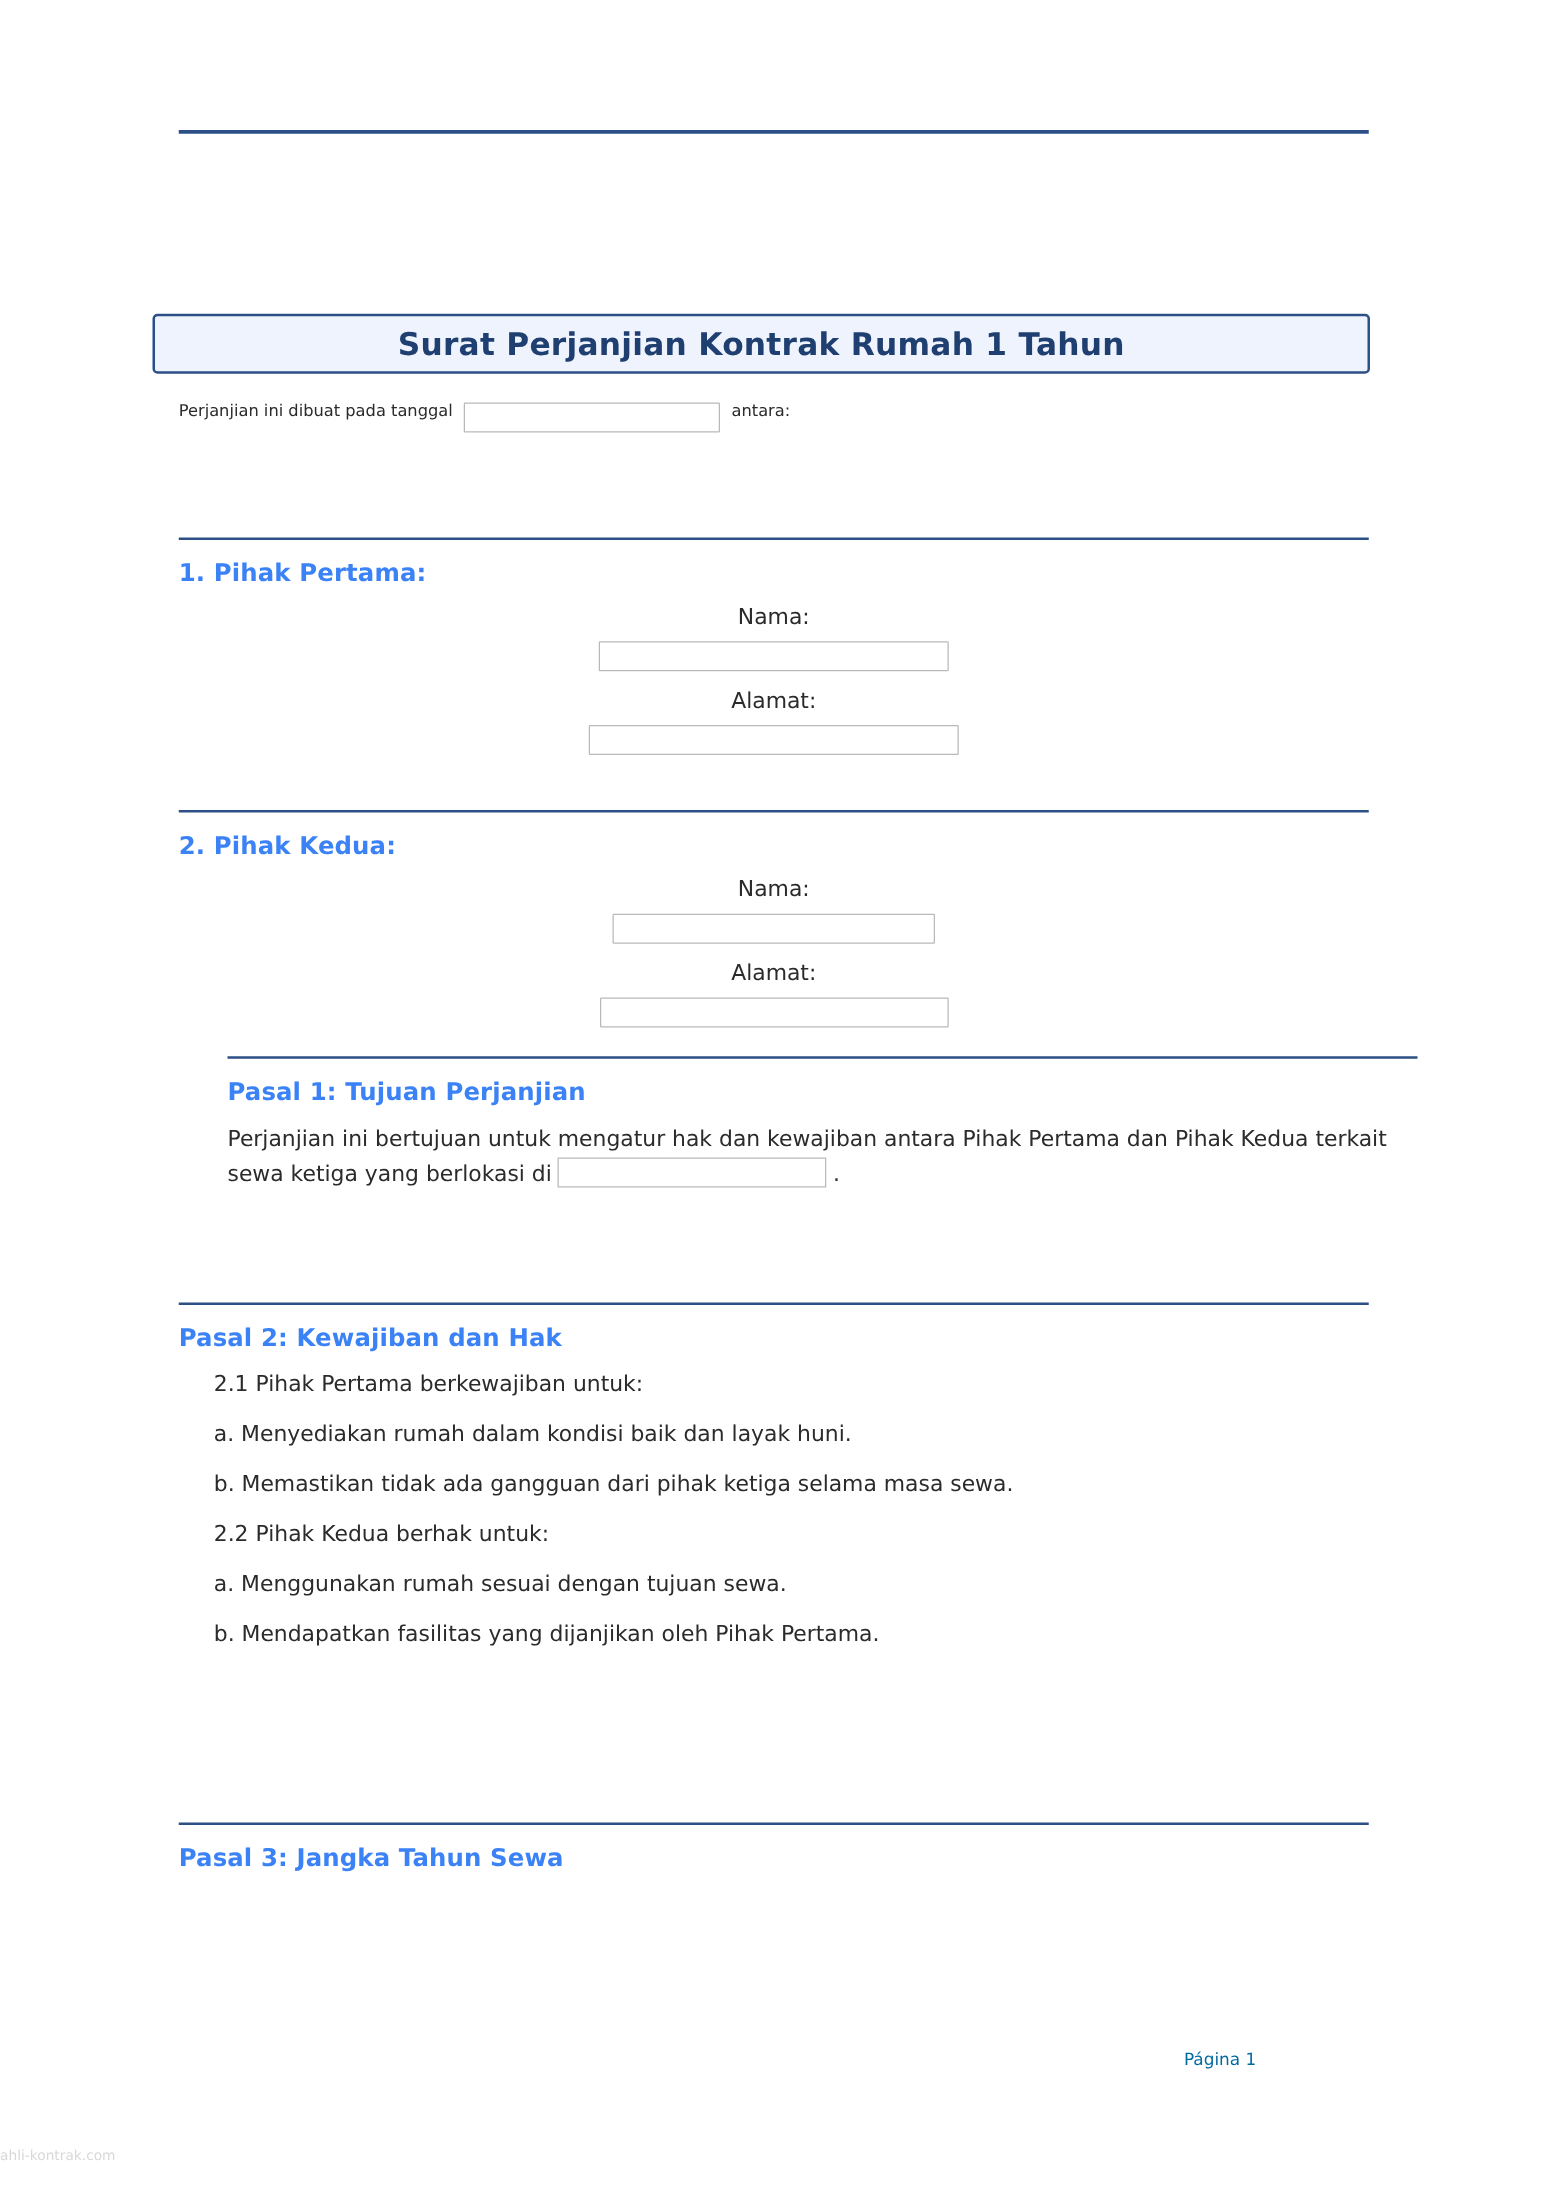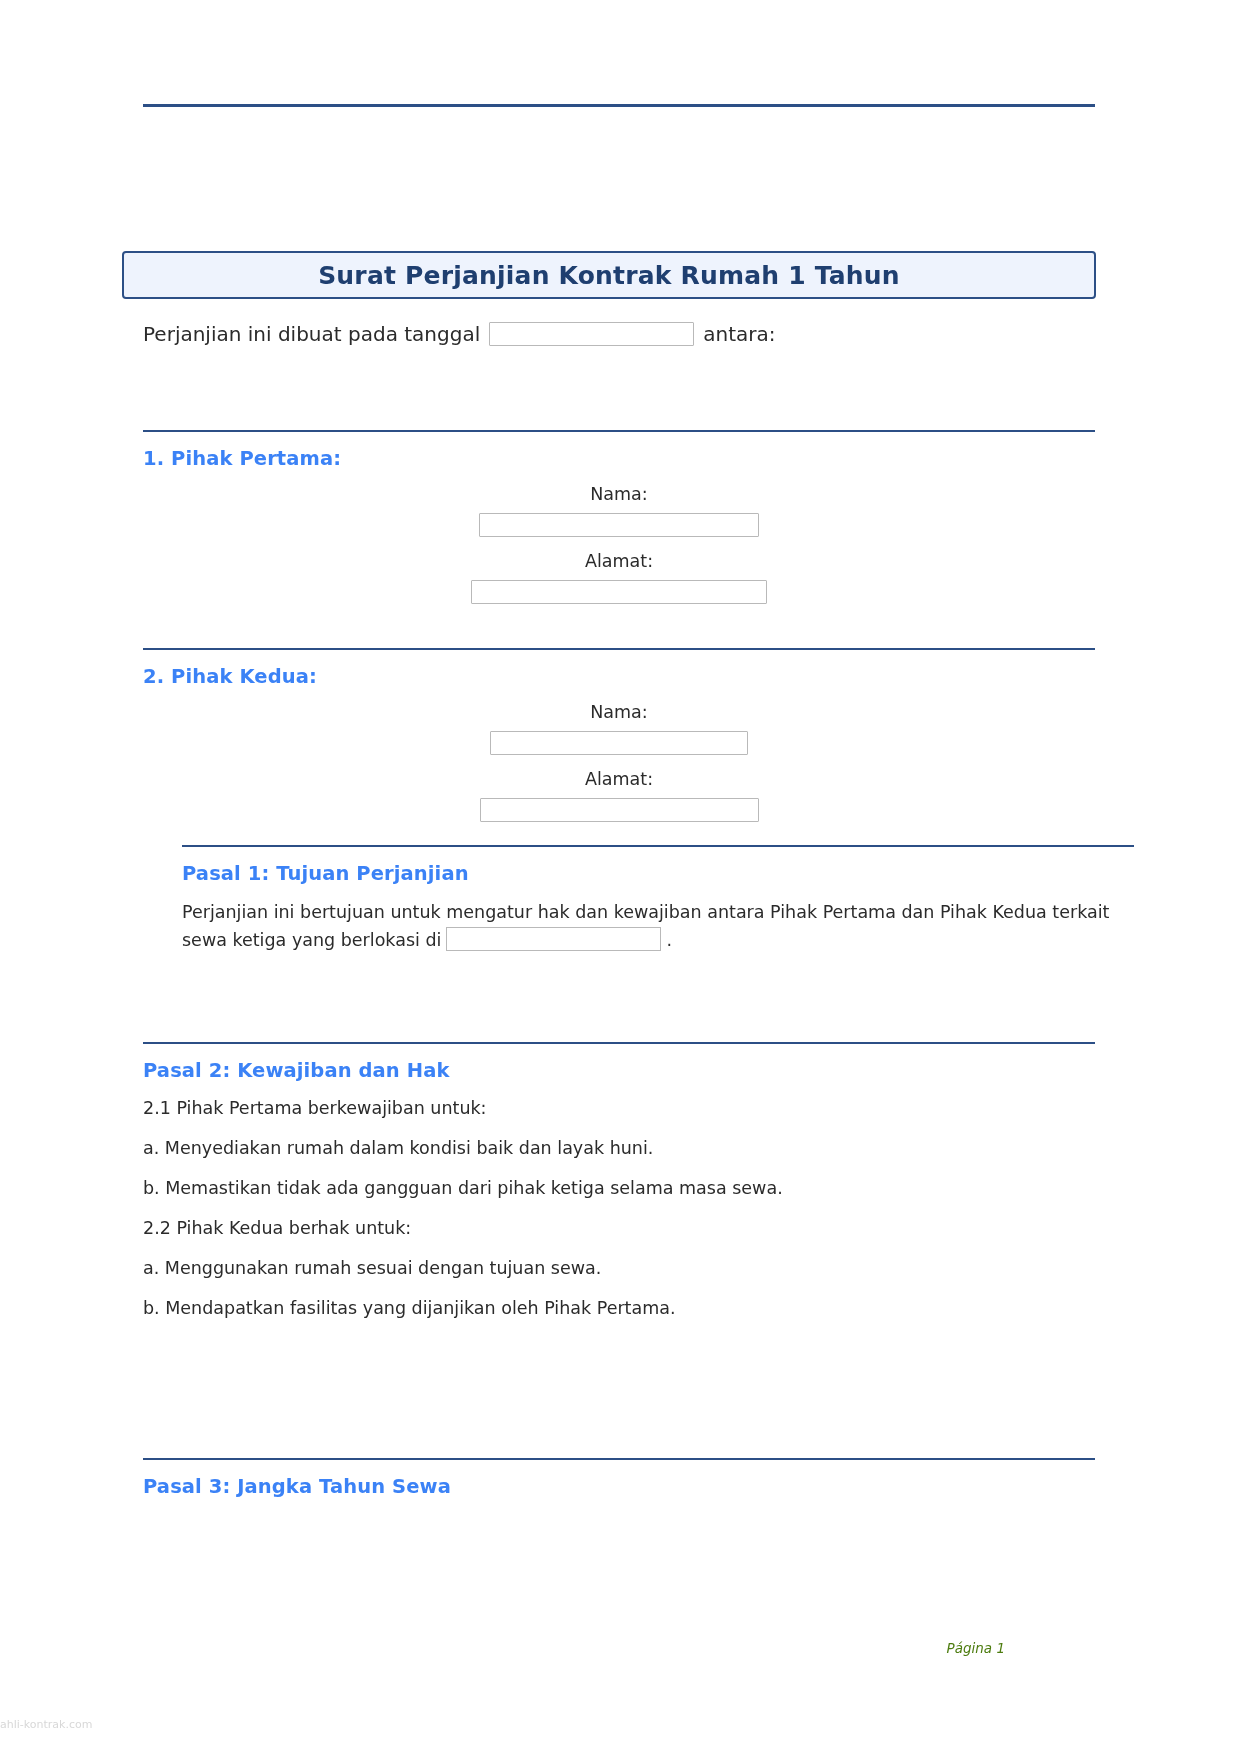--- a/index.html
+++ b/index.html
@@ -47,21 +47,21 @@
   .title-text {
     font-size: 25px;
     font-weight: bold;
     color: #1f3f70;
     letter-spacing: 0.2px;
   }
   .intro {
     position: absolute;
     left: 143px;
     top: 322px;
-    font-size: 20px;
+    font-size: 13px;
     color: #2b2b2b;
     display: flex;
     align-items: flex-start;
     gap: 9px;
     white-space: nowrap;
   }
   .field {
     display: inline-block;
     height: 24px;
     border: 1px solid #b9b9b9;
@@ -116,37 +116,37 @@
     border: 1px solid #b9b9b9;
     background: #fff;
     box-sizing: border-box;
     vertical-align: -5px;
     margin: 0 5px;
   }
   .clause {
     margin-top: 20px;
     font-size: 17.5px;
     color: #2b2b2b;
+    margin-left: 28px;
   }
   .clause.first { margin-top: 16px; }
 
   
   #sec1 { top: 430px; }
   #sec2 { top: 648px; }
   #sec3 { top: 845px; margin-left: 39px; }
   #sec4 { top: 1042px; }
   #sec5 { top: 1458px; }
 
   .footer-page {
     position: absolute;
     right: 143px;
     top: 1640px;
     font-size: 13.5px;
-    color: #4d7c0f;
-    font-style: italic;
+    color: #0369a1;
   }
   .watermark {
     position: absolute;
     left: 0;
     top: 1718px;
     width: 1240px;
     text-align: left;
     font-size: 11px;
     color: #d8d8d8;
   }

